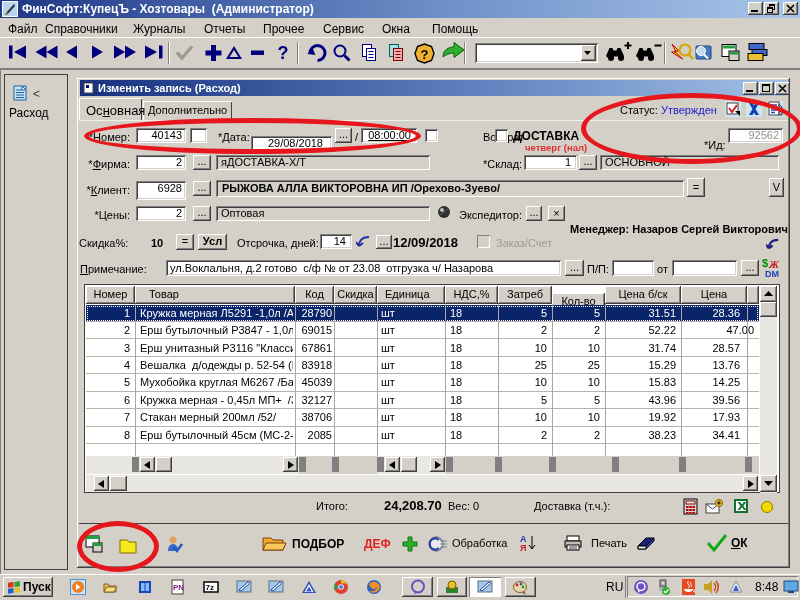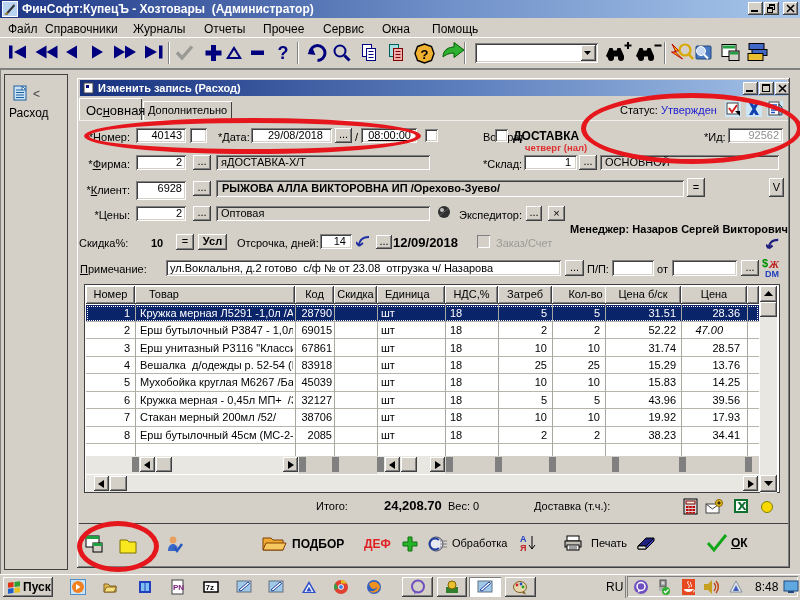--- a/index.html
+++ b/index.html
@@ -167,21 +167,21 @@
 <div class="a" style="left:143px;top:101px;width:89px;height:19px;background:#d4d0c8;box-shadow:inset 1px 1px #fff,inset -1px 0 #404040;"></div>
 <div class="a" style="left:148px;top:104px;font-size:11px;">Дополнительно</div>
 <div class="a" style="left:79px;top:120px;width:709px;height:1px;background:#f2f0ec;"></div>
 
 <div class="a" style="left:60px;top:131px;width:70px;text-align:right;">*Номер:</div>
 <div class="a fld" style="left:136px;top:128px;width:50px;height:15px;line-height:15px;">
     <span class="a" style="right:4px;">40143</span>
   </div>
 <div class="a fld" style="left:190px;top:128px;width:17px;height:15px;"></div>
 <div class="a" style="left:218px;top:131px;">*Дата:</div>
-<div class="a fld" style="left:251px;top:128px;width:81px;height:15px;line-height:15px;">
+<div class="a fld" style="left:251px;top:136px;width:81px;height:15px;line-height:15px;">
     <span class="a" style="right:9px;">29/08/2018</span>
   </div>
 <div class="a btn" style="left:335px;top:128px;width:17px;height:15px;text-align:center;line-height:13px;">...</div>
 <div class="a" style="left:355px;top:131px;">/</div>
 <div class="a fld" style="left:361px;top:128px;width:56px;height:15px;line-height:15px;">
     <span class="a" style="right:6px;text-decoration:underline;">08:00:00</span>
   </div>
 <div class="a fld" style="left:425px;top:129px;width:13px;height:13px;"></div>
 <div class="a" style="left:443px;top:131px;padding-left:40px;">Возврат</div>
 <div class="a fld" style="left:495px;top:129px;width:13px;height:13px;"></div>
@@ -199,21 +199,21 @@
     <path d="M3 2 h3.5 l1.5 2.5 l1.5 -2.5 h3.5 l-3.5 6 l3.5 6 h-3.5 l-1.5 -2.5 l-1.5 2.5 h-3.5 l3.5 -6 z" fill="#1040b0"></path>
   </svg>
 <svg class="a" style="left:767px;top:101px;width:16px;height:16px;" viewBox="0 0 16 16">
     <rect x="0" y="0" width="16" height="16" fill="#cde6f6"></rect>
     <rect x="2" y="1" width="10" height="13" fill="#fff" stroke="#404040"></rect>
     <g stroke="#2050c0" stroke-width="1.4">
       <path d="M4 4 h6 M4 6.5 h6 M4 9 h6 M4 11.5 h4"></path>
     </g>
     <path d="M12 3 l3 3 v8 h-3 z" fill="#88b8e8" stroke="#404040"></path>
   </svg>
-<div class="a" style="left:704px;top:131px;text-align:center;">*Ид:</div>
+<div class="a" style="left:704px;top:139px;text-align:center;">*Ид:</div>
 <div class="a fld" style="left:728px;top:128px;width:55px;height:15px;line-height:15px;color:#909090;">
     <span class="a" style="right:4px;">92562</span>
   </div>
 
 <div class="a" style="left:60px;top:158px;width:70px;text-align:right;">*<span style="text-decoration:underline">Ф</span>ирма:</div>
 <div class="a fld" style="left:136px;top:155px;width:50px;height:15px;line-height:15px;">
     <span class="a" style="right:4px;">2</span>
   </div>
 <div class="a btn" style="left:193px;top:155px;width:18px;height:15px;text-align:center;line-height:13px;">...</div>
 <div class="a gfld" style="left:216px;top:155px;width:214px;height:15px;line-height:15px;">
@@ -294,21 +294,21 @@
 
 <div class="a" style="left:84px;top:284px;width:696px;height:209px;background:#fff;border:1px solid #404040;"></div>
 <div class="a" style="left:86px;top:286px;width:673px;height:18px;">
 <div class="hdrcell" style="left:0;width:49px;">Номер</div>
 <div class="hdrcell" style="left:49px;width:160px;text-align:left;padding-left:14px;">Товар</div>
 <div class="hdrcell" style="left:209px;width:39px;">Код</div>
 <div class="hdrcell" style="left:248px;width:43px;">Скидка</div>
 <div class="hdrcell" style="left:291px;width:68px;text-align:left;padding-left:8px;">Единица</div>
 <div class="hdrcell" style="left:359px;width:53px;">НДС,%</div>
 <div class="hdrcell" style="left:412px;width:54px;">Затреб</div>
-<div class="hdrcell" style="left:466px;width:67px;">Кол-во</div>
+<div class="hdrcell" style="left:466px;width:53px;margin-top:7px;">Кол-во</div>
 <div class="hdrcell" style="left:519px;width:76px;">Цена б/ск</div>
 <div class="hdrcell" style="left:595px;width:66px;">Цена</div>
 <div class="hdrcell" style="left:661px;width:12px;"></div>
 </div>
 <div id="gridrows">
     <div class="grow" style="top:304.60px;background:#0a246a;outline:1px dotted #fff;outline-offset:-2px;color:#fff;">
       <span class="cell tr" style="left:0;width:44px;">1</span>
       <span class="cell" style="left:54px;width:153px;">Кружка мерная Л5291 -1,0л /А</span>
       <span class="cell tr" style="left:209px;width:37px;">28790</span>
       <span class="cell" style="left:295px;width:62px;">шт</span>
@@ -320,21 +320,21 @@
     </div>
     <div class="grow" style="top:322.05px;color:#000;">
       <span class="cell tr" style="left:0;width:44px;">2</span>
       <span class="cell" style="left:54px;width:153px;">Ерш бутылочный Р3847 - 1,0л,</span>
       <span class="cell tr" style="left:209px;width:37px;">69015</span>
       <span class="cell" style="left:295px;width:62px;">шт</span>
       <span class="cell" style="left:364px;width:46px;">18</span>
       <span class="cell tr" style="left:412px;width:49px;">2</span>
       <span class="cell tr" style="left:466px;width:48px;">2</span>
       <span class="cell tr" style="left:519px;width:71px;">52.22</span>
-      <span class="cell tr" style="left:578px;width:59px;font-style:italic;">47.00</span>
+      <span class="cell tr" style="left:609px;width:59px;">47.00</span>
     </div>
     <div class="grow" style="top:339.50px;color:#000;">
       <span class="cell tr" style="left:0;width:44px;">3</span>
       <span class="cell" style="left:54px;width:153px;">Ерш унитазный Р3116 "Класси</span>
       <span class="cell tr" style="left:209px;width:37px;">67861</span>
       <span class="cell" style="left:295px;width:62px;">шт</span>
       <span class="cell" style="left:364px;width:46px;">18</span>
       <span class="cell tr" style="left:412px;width:49px;">10</span>
       <span class="cell tr" style="left:466px;width:48px;">10</span>
       <span class="cell tr" style="left:519px;width:71px;">31.74</span>

